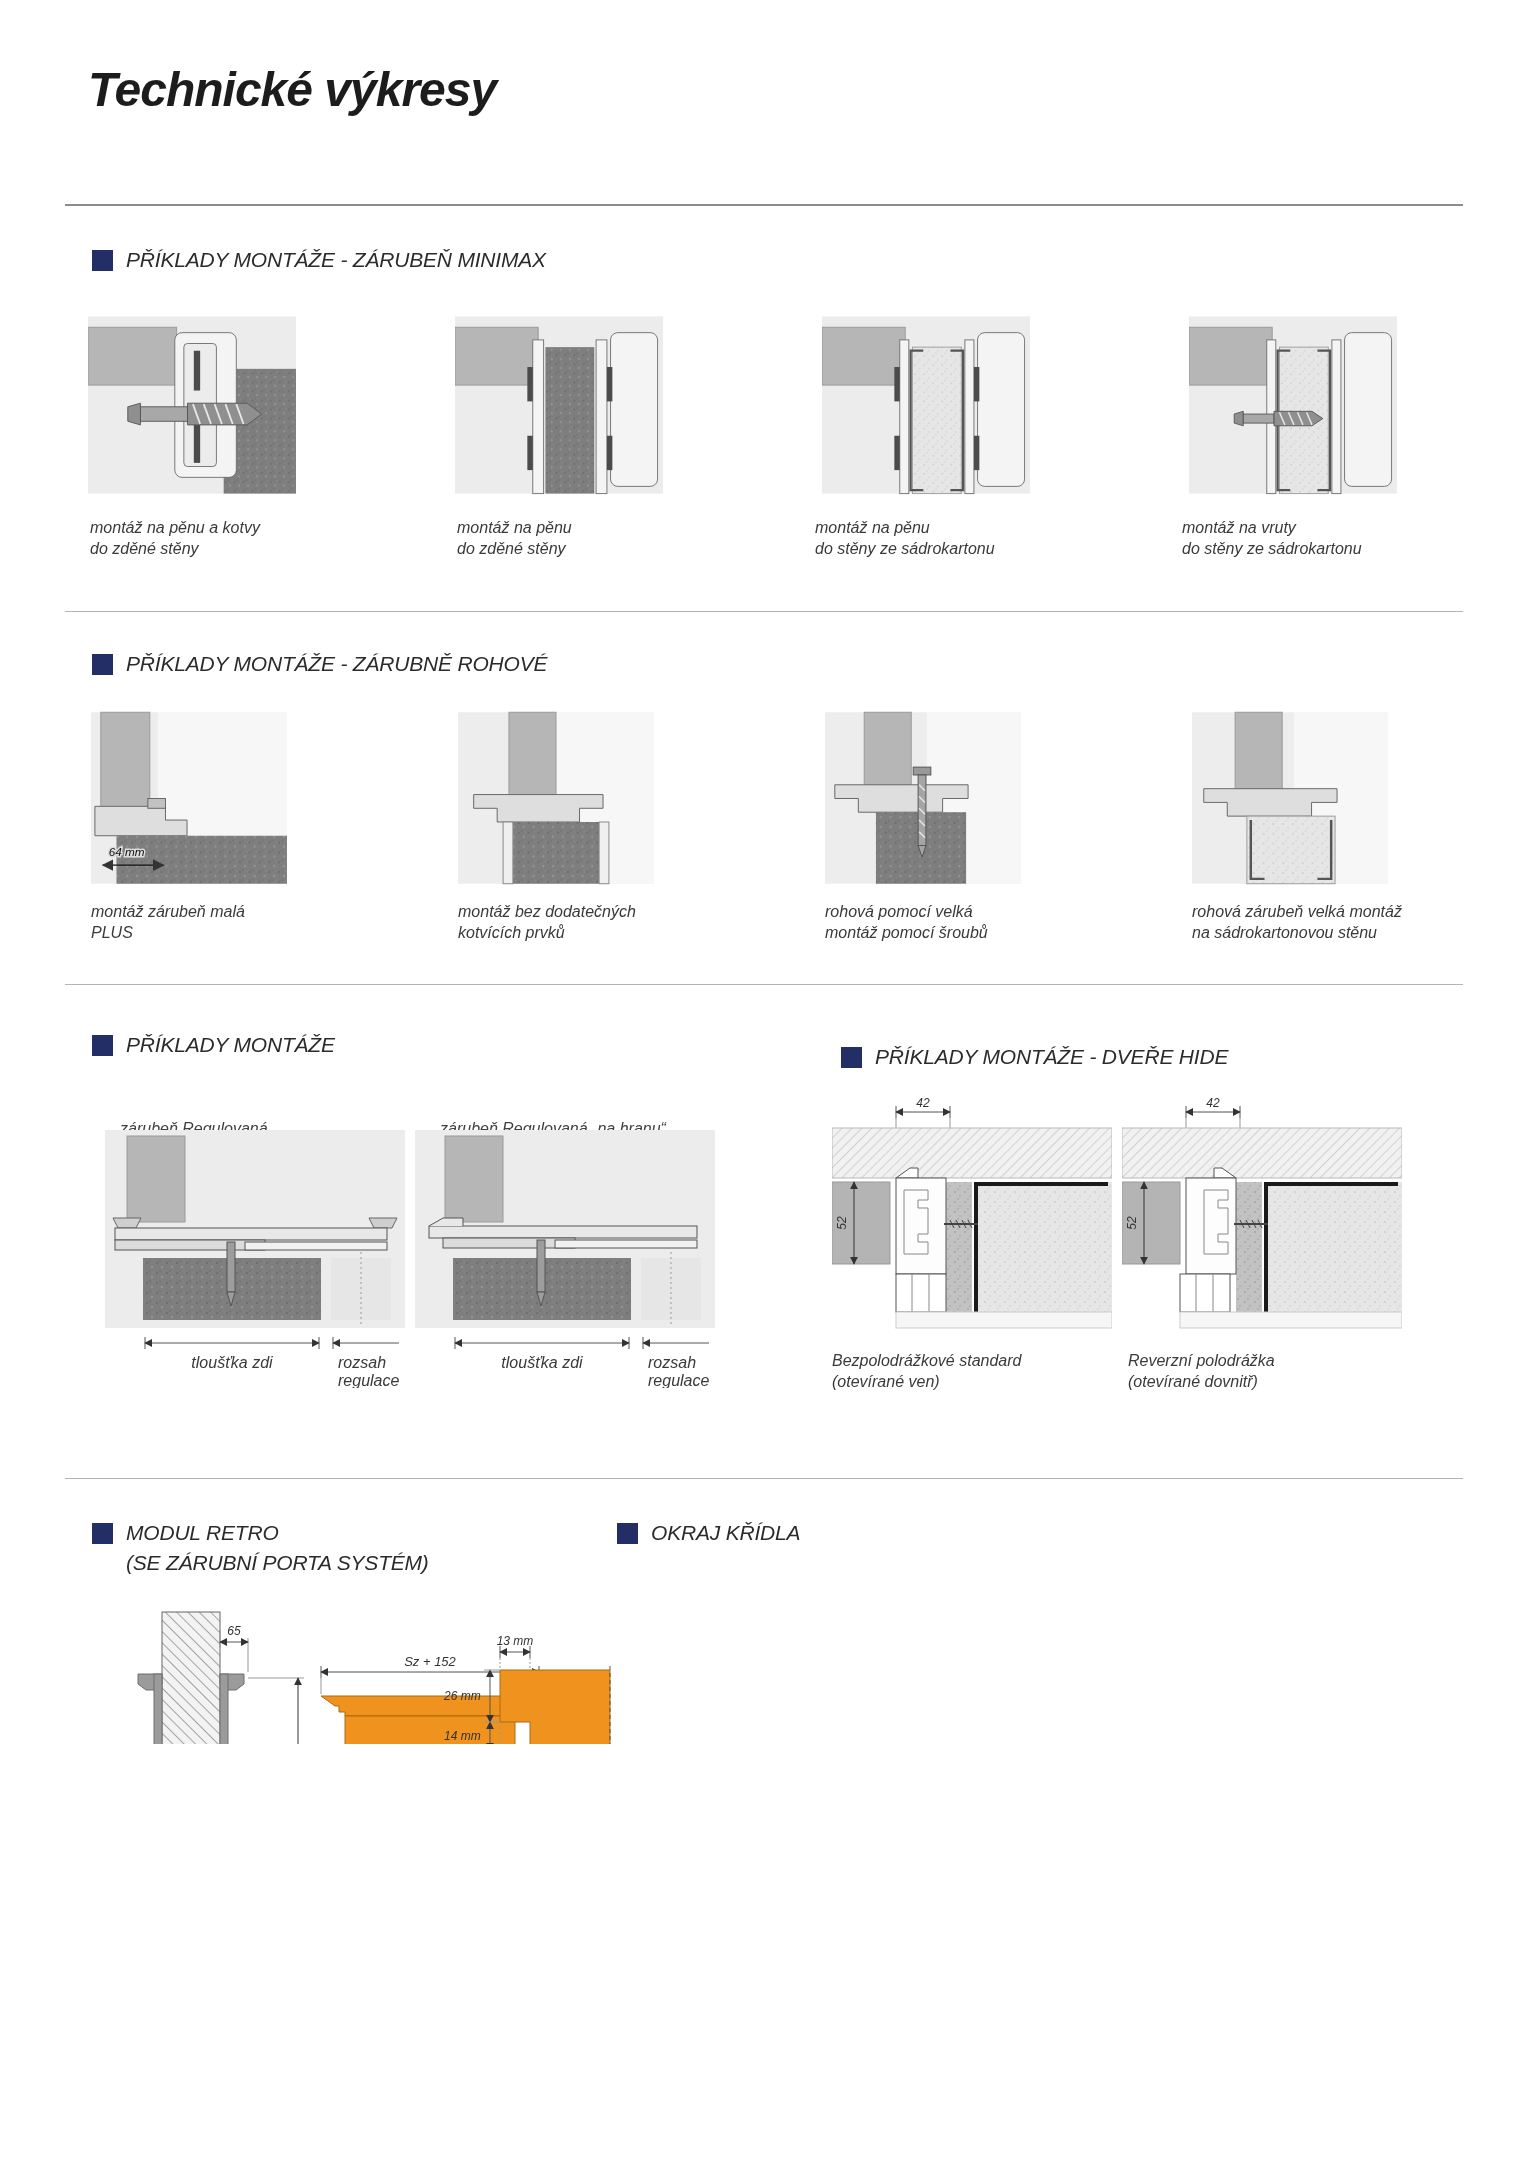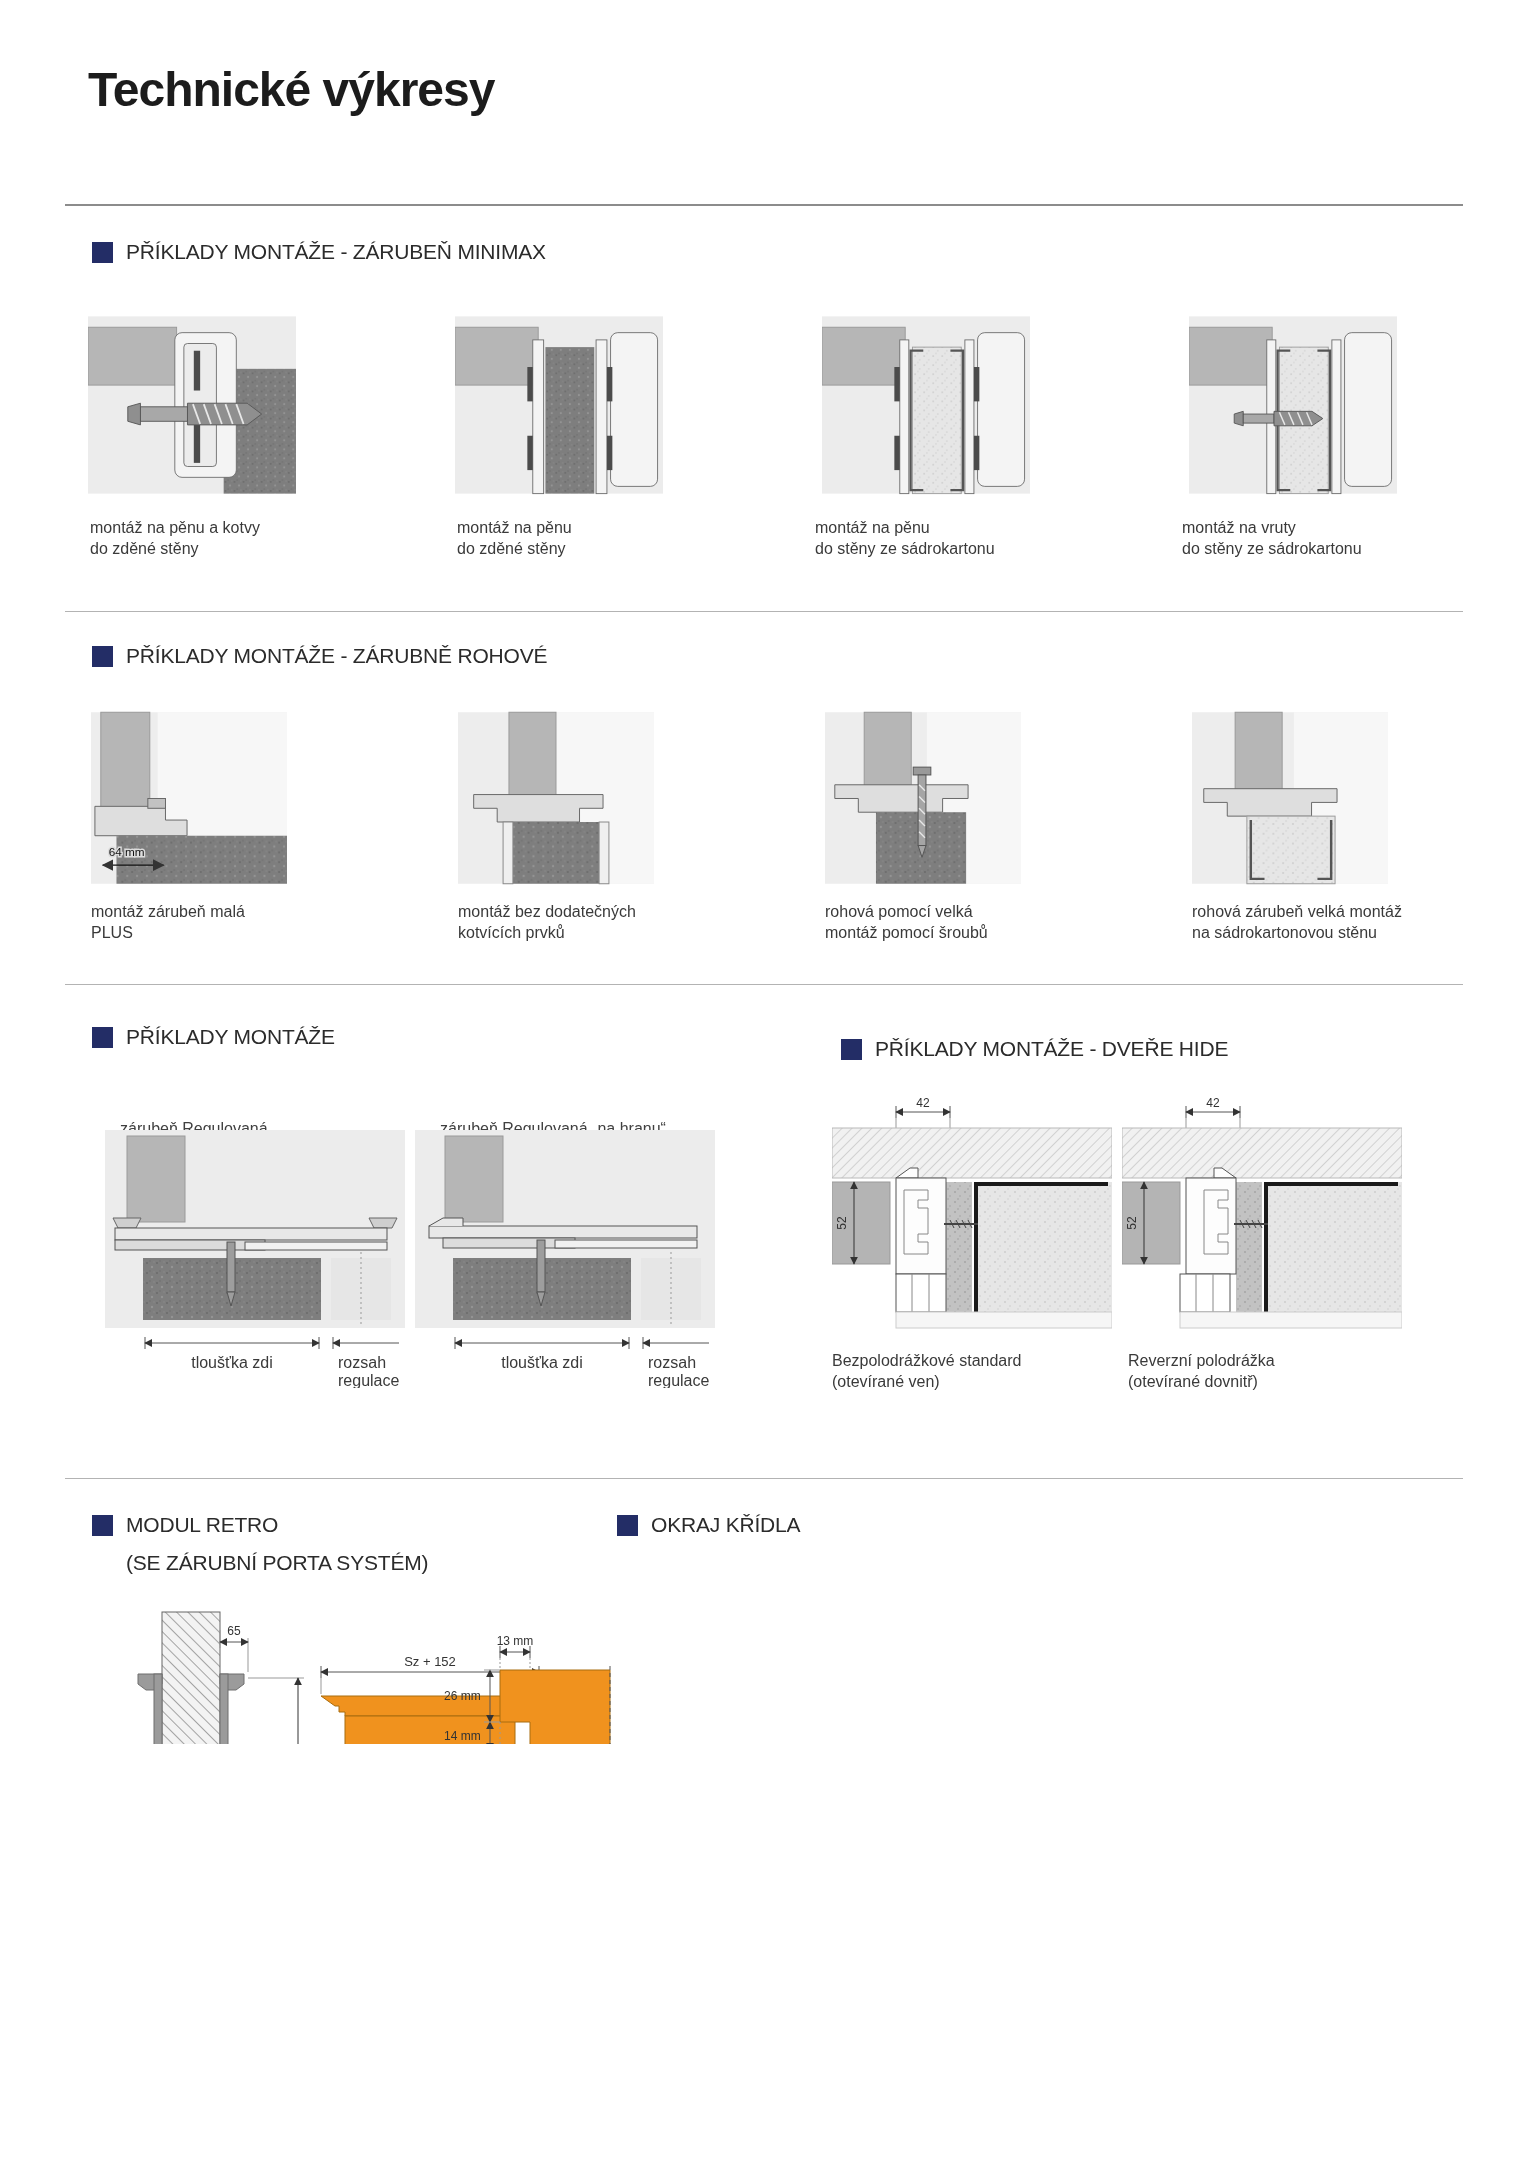--- a/index.html
+++ b/index.html
@@ -1,24 +1,24 @@
 <!DOCTYPE html>
 <html><head>
 <meta charset="utf-8">
 <style>
   * { margin:0; padding:0; box-sizing:border-box; }
   body { background:#ffffff; font-family:"Liberation Sans", sans-serif; }
-  .page { position:relative; width:1527px; height:1744px; background:#ffffff; overflow:hidden; }
+  .page { position:relative; width:1527px; height:1744px; background:#ffffff; overflow:hidden;font-style:italic; }
 
   .page-title { position:absolute; left:88px; top:62px; font-size:48px; font-weight:700;
                 color:#1c1c1c; letter-spacing:-1px; }
   .rule-heavy { position:absolute; left:65px; width:1398px; height:2px; background:#8c8c8c; }
   .rule-light { position:absolute; left:65px; width:1398px; height:1px; background:#b3b3b3; }
 
-  .sec-head { position:absolute; display:flex; align-items:center; gap:13px; }
+  .sec-head { position:absolute; display:flex; align-items:center; gap:13px;margin-top:8px; }
   .sec-bullet { width:21px; height:21px; background:#232d66; flex:0 0 auto; }
   .sec-label { font-size:21px; color:#2b2b2b; letter-spacing:-0.2px; white-space:nowrap; }
   .sec-label2 { position:absolute; font-size:21px; color:#2b2b2b; letter-spacing:-0.2px; white-space:nowrap; }
 
   .panel { position:absolute; }
   .cap { position:absolute; font-size:16px; line-height:21px; color:#3a3a3a; }
   .sublabel { position:absolute; font-size:16px; color:#404040;margin-top:16px; }
 
   .footer-pagebox { position:absolute; left:68px; top:2082px; width:46px; height:40px;
                     background:#232d66; color:#ffffff; font-size:17px; font-weight:700;

